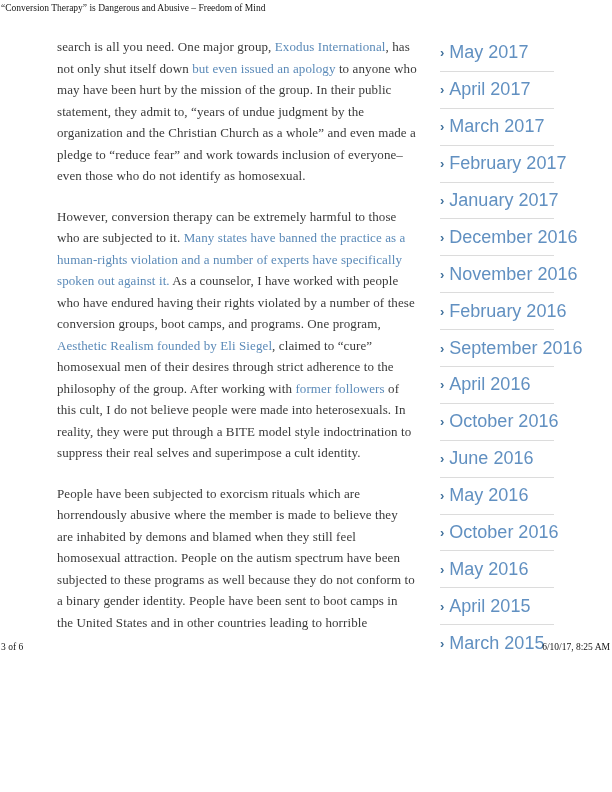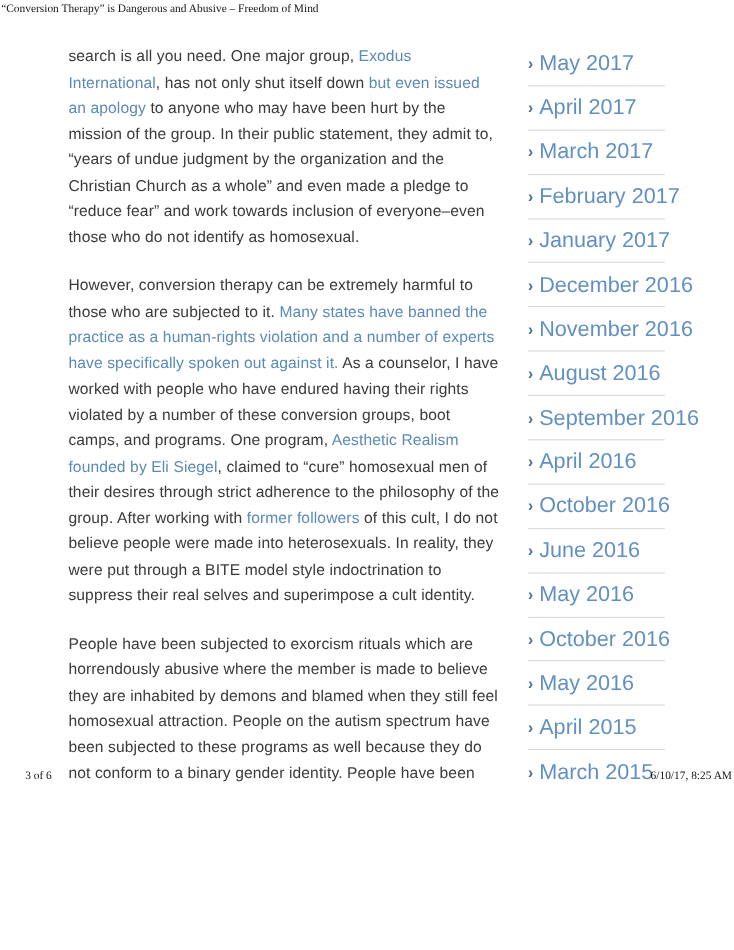--- a/index.html
+++ b/index.html
@@ -21,32 +21,33 @@
     left: 1px;
     right: 2px;
     display: flex;
     justify-content: space-between;
     font-family: "Liberation Serif", serif;
     font-size: 9.5px;
     color: var(--chrome-text, #141414);
     white-space: nowrap;
   }
   .print-header { top: 3px; }
-  .print-footer { bottom: 8px; padding-left: 20px; }
+  .print-footer { bottom: 8px; }
 
   
   .article {
     position: absolute;
     left: 57px;
     top: 36px;
     width: 360px;
     font-size: 13px;
     line-height: 21.5px;
     color: var(--body-text, #3a3a3a);
     letter-spacing: 0.1px;
+    font-family: Liberation Serif, serif;
   }
   .article p {
     margin: 0 0 19px 0;
   }
   .inline-link {
     color: var(--link-color, #5b8ab8);
     text-decoration: none;
     cursor: pointer;
   }
 
@@ -120,21 +121,21 @@
       <div class="archive-item">
         <span class="chevron">›</span>
         <a class="archive-link">December 2016</a>
       </div>
       <div class="archive-item">
         <span class="chevron">›</span>
         <a class="archive-link">November 2016</a>
       </div>
       <div class="archive-item">
         <span class="chevron">›</span>
-        <a class="archive-link">August 2016</a>
+        <a class="archive-link">February 2016</a>
       </div>
       <div class="archive-item">
         <span class="chevron">›</span>
         <a class="archive-link">September 2016</a>
       </div>
       <div class="archive-item">
         <span class="chevron">›</span>
         <a class="archive-link">April 2016</a>
       </div>
       <div class="archive-item">

